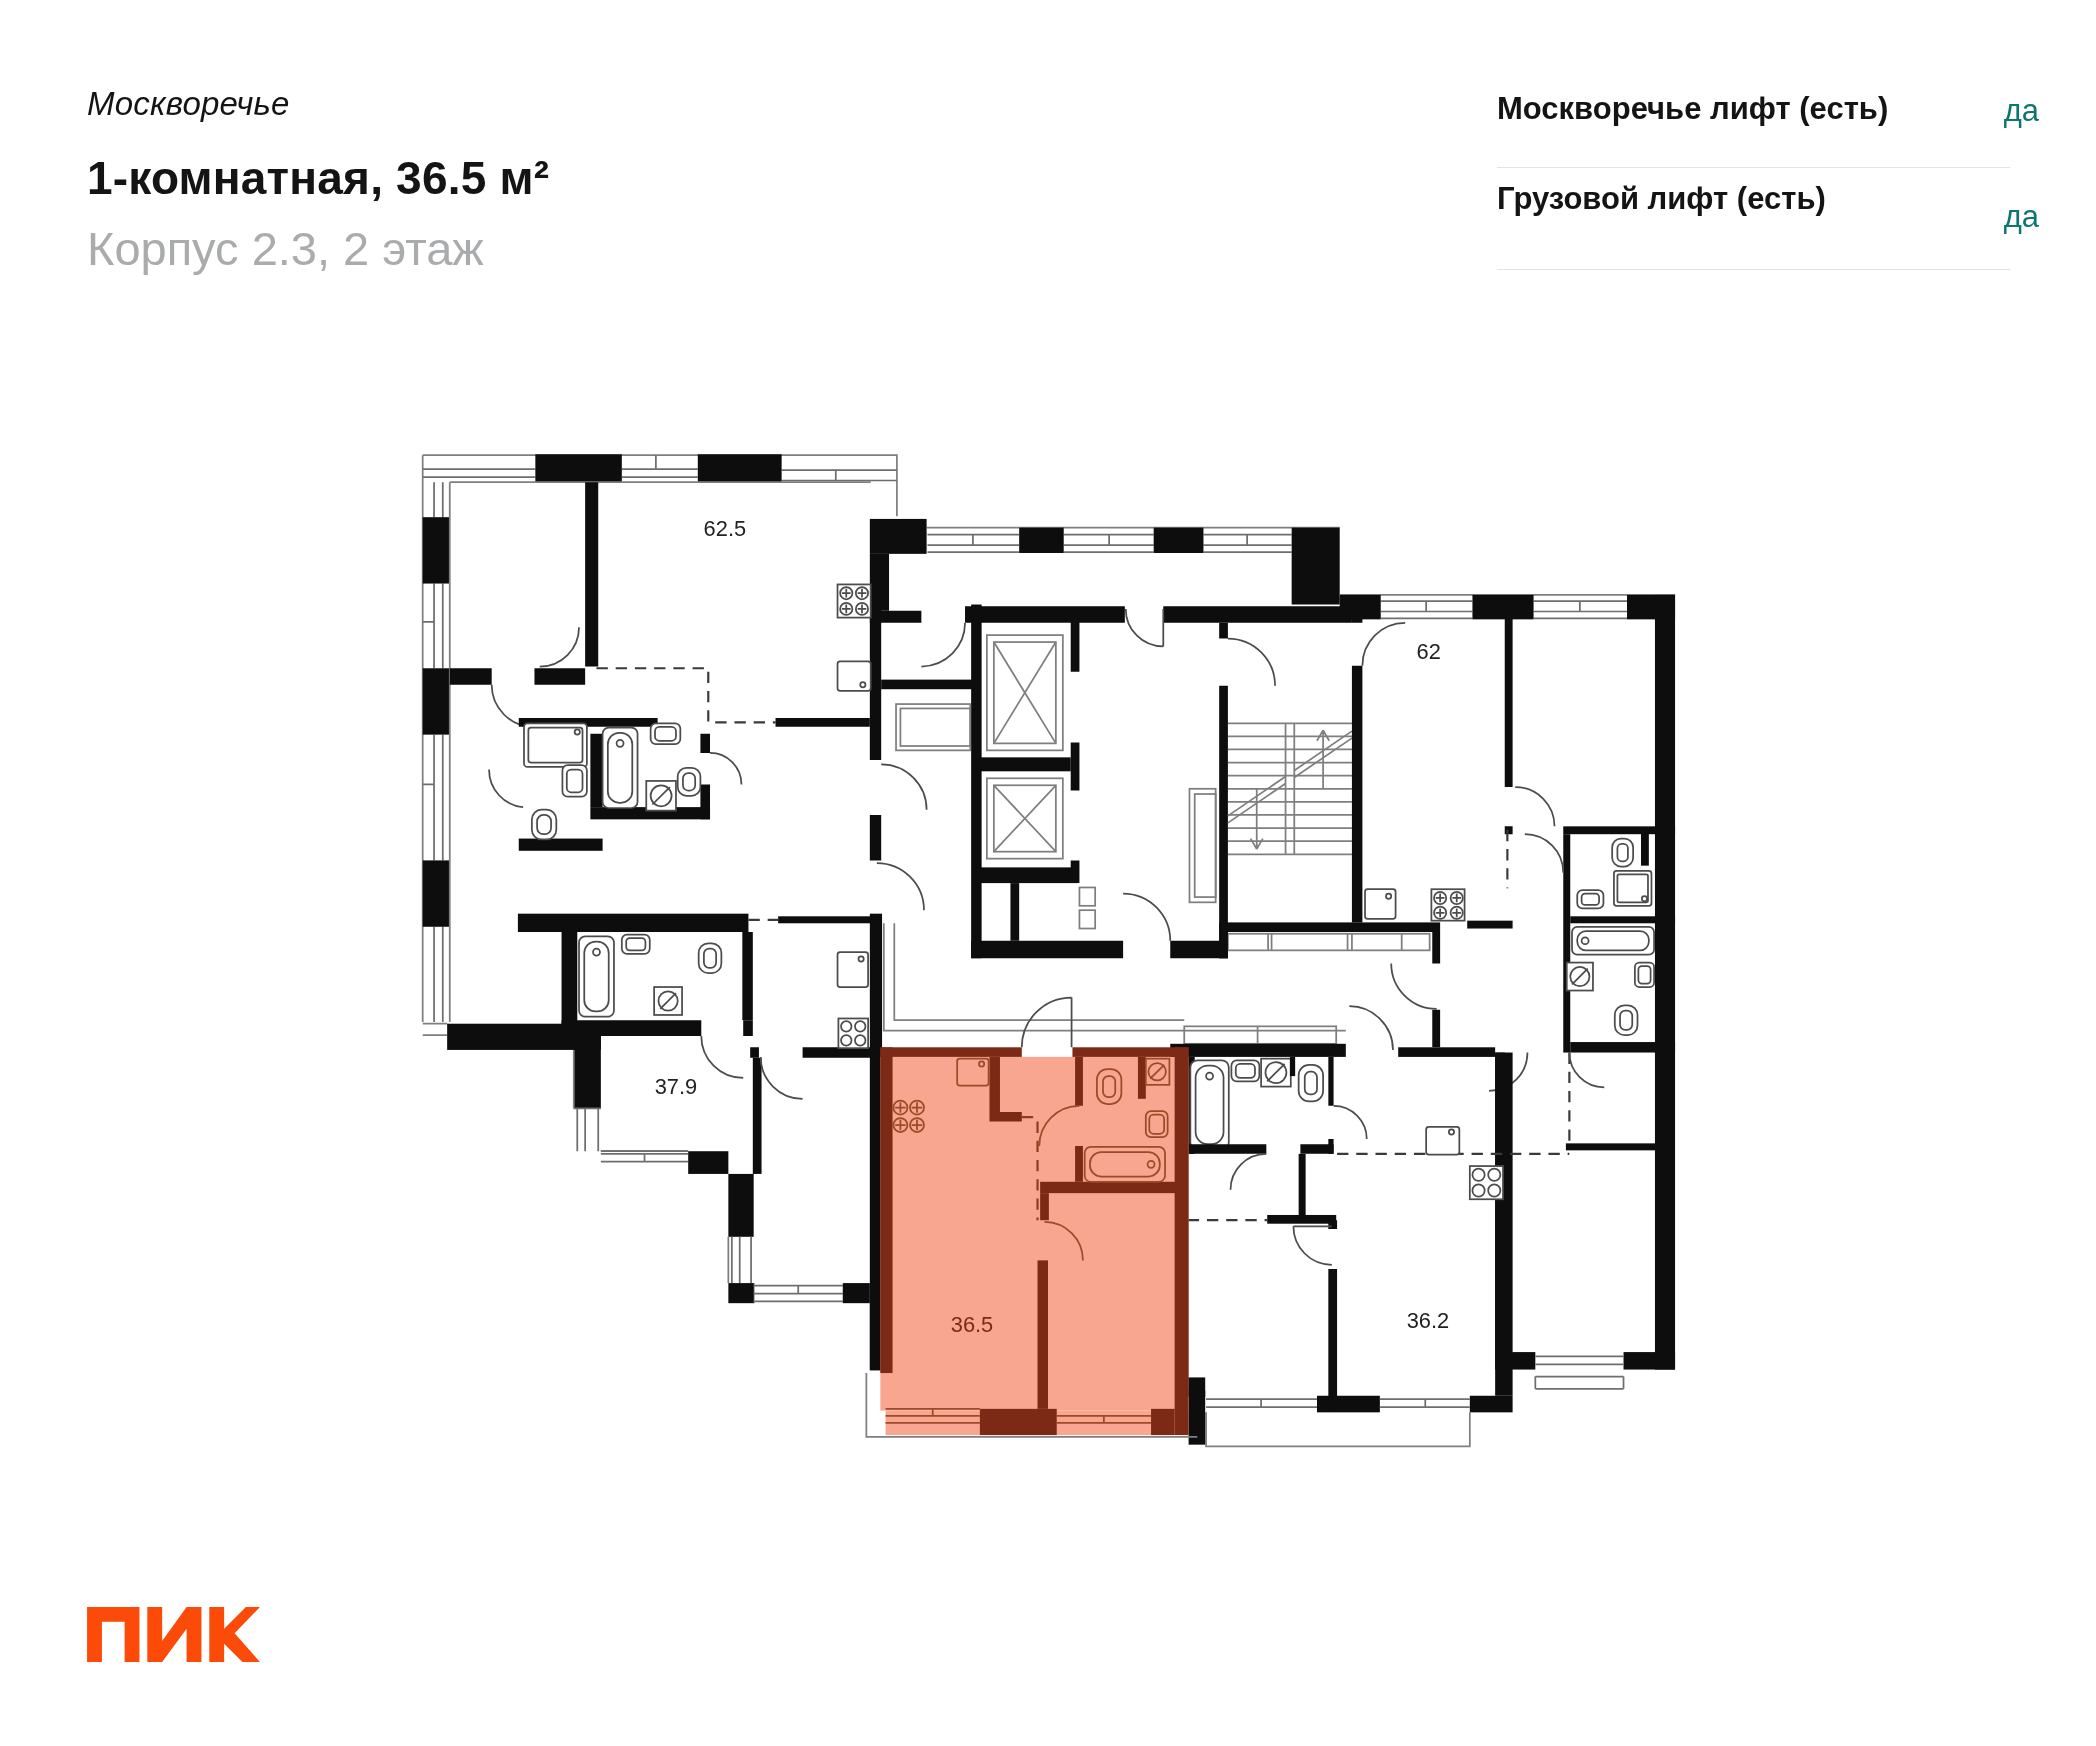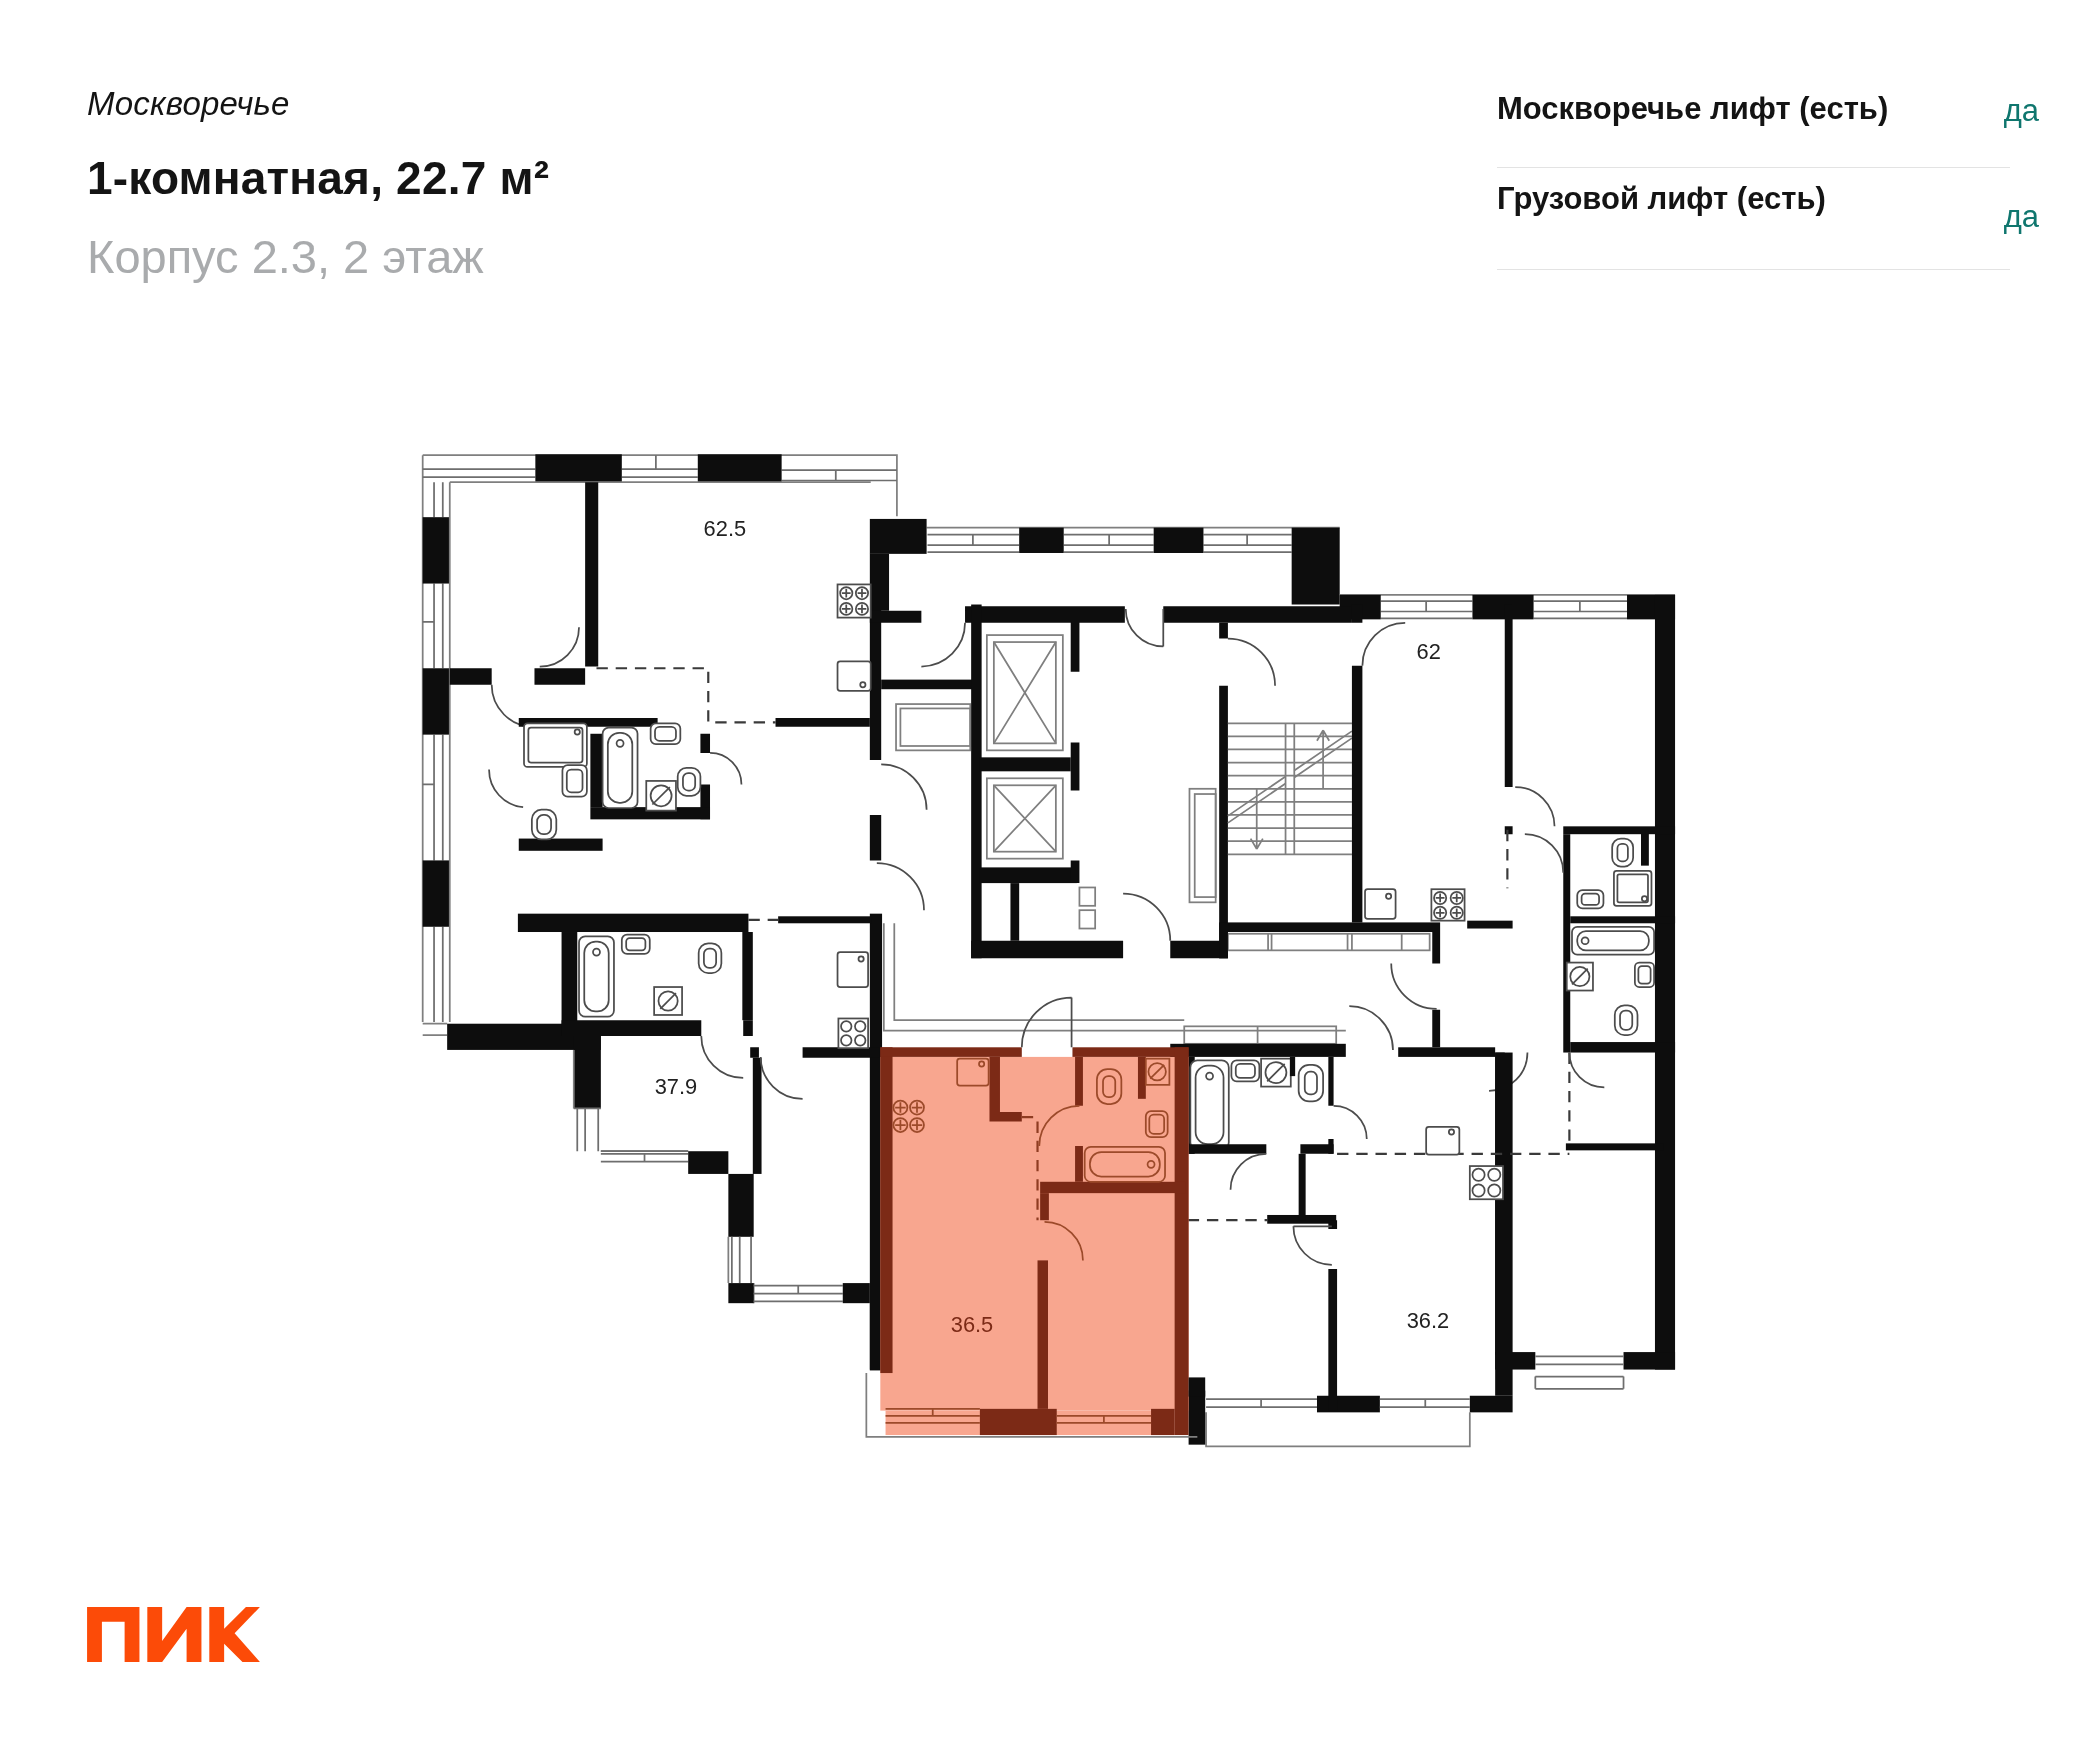--- a/index.html
+++ b/index.html
@@ -1,31 +1,31 @@
 <!DOCTYPE html>
 <html style="font-size:14px"><head>
 <meta charset="utf-8">
 <style>
   html,body{margin:0;padding:0;background:#ffffff;width:2096px;height:1747px;overflow:hidden;}
   body{font-family:"Liberation Sans", sans-serif;}
   .hdr{position:absolute;left:87px;top:85px;width:1048px;}
   .proj{font-size:33px;color:#141414;font-weight:500;letter-spacing:0.2px;font-style:italic;}
   .title{font-size:46px;color:#141414;font-weight:700;margin-top:28px;letter-spacing:0.2px;}
-  .sub{font-size:47px;color:#a9abad;font-weight:400;margin-top:24px;}
+  .sub{font-size:47px;color:#a9abad;font-weight:400;margin-top:16px;}
   .feat{position:absolute;left:1497px;top:0px;width:542px;}
   .flab{position:absolute;left:0;top:0;font-size:31px;font-weight:600;color:#141414;}
   .fval{position:absolute;right:0;top:0;font-size:31px;font-weight:400;color:#0f766e;}
   .fsep{position:absolute;left:0;width:513px;border-bottom:1.7px solid #e3e3e3;}
 </style>
 </head>
 <body>
 
 <div class="hdr">
   <div class="proj">Москворечье</div>
-  <div class="title">1-комнатная, 22.7 м²</div>
+  <div class="title">1-комнатная, 36.5 м²</div>
   <div class="sub">Корпус 2.3, 2 этаж</div>
 </div>
 
 <div class="feat">
   <div class="flab" style="top:91px">Москворечье лифт (есть)</div>
   <div class="fval" style="top:93px;right:0px">да</div>
   <div class="fsep" style="top:167px"></div>
   <div class="flab" style="top:181px">Грузовой лифт (есть)</div>
   <div class="fval" style="top:199px;right:0px">да</div>
   <div class="fsep" style="top:269px"></div>

